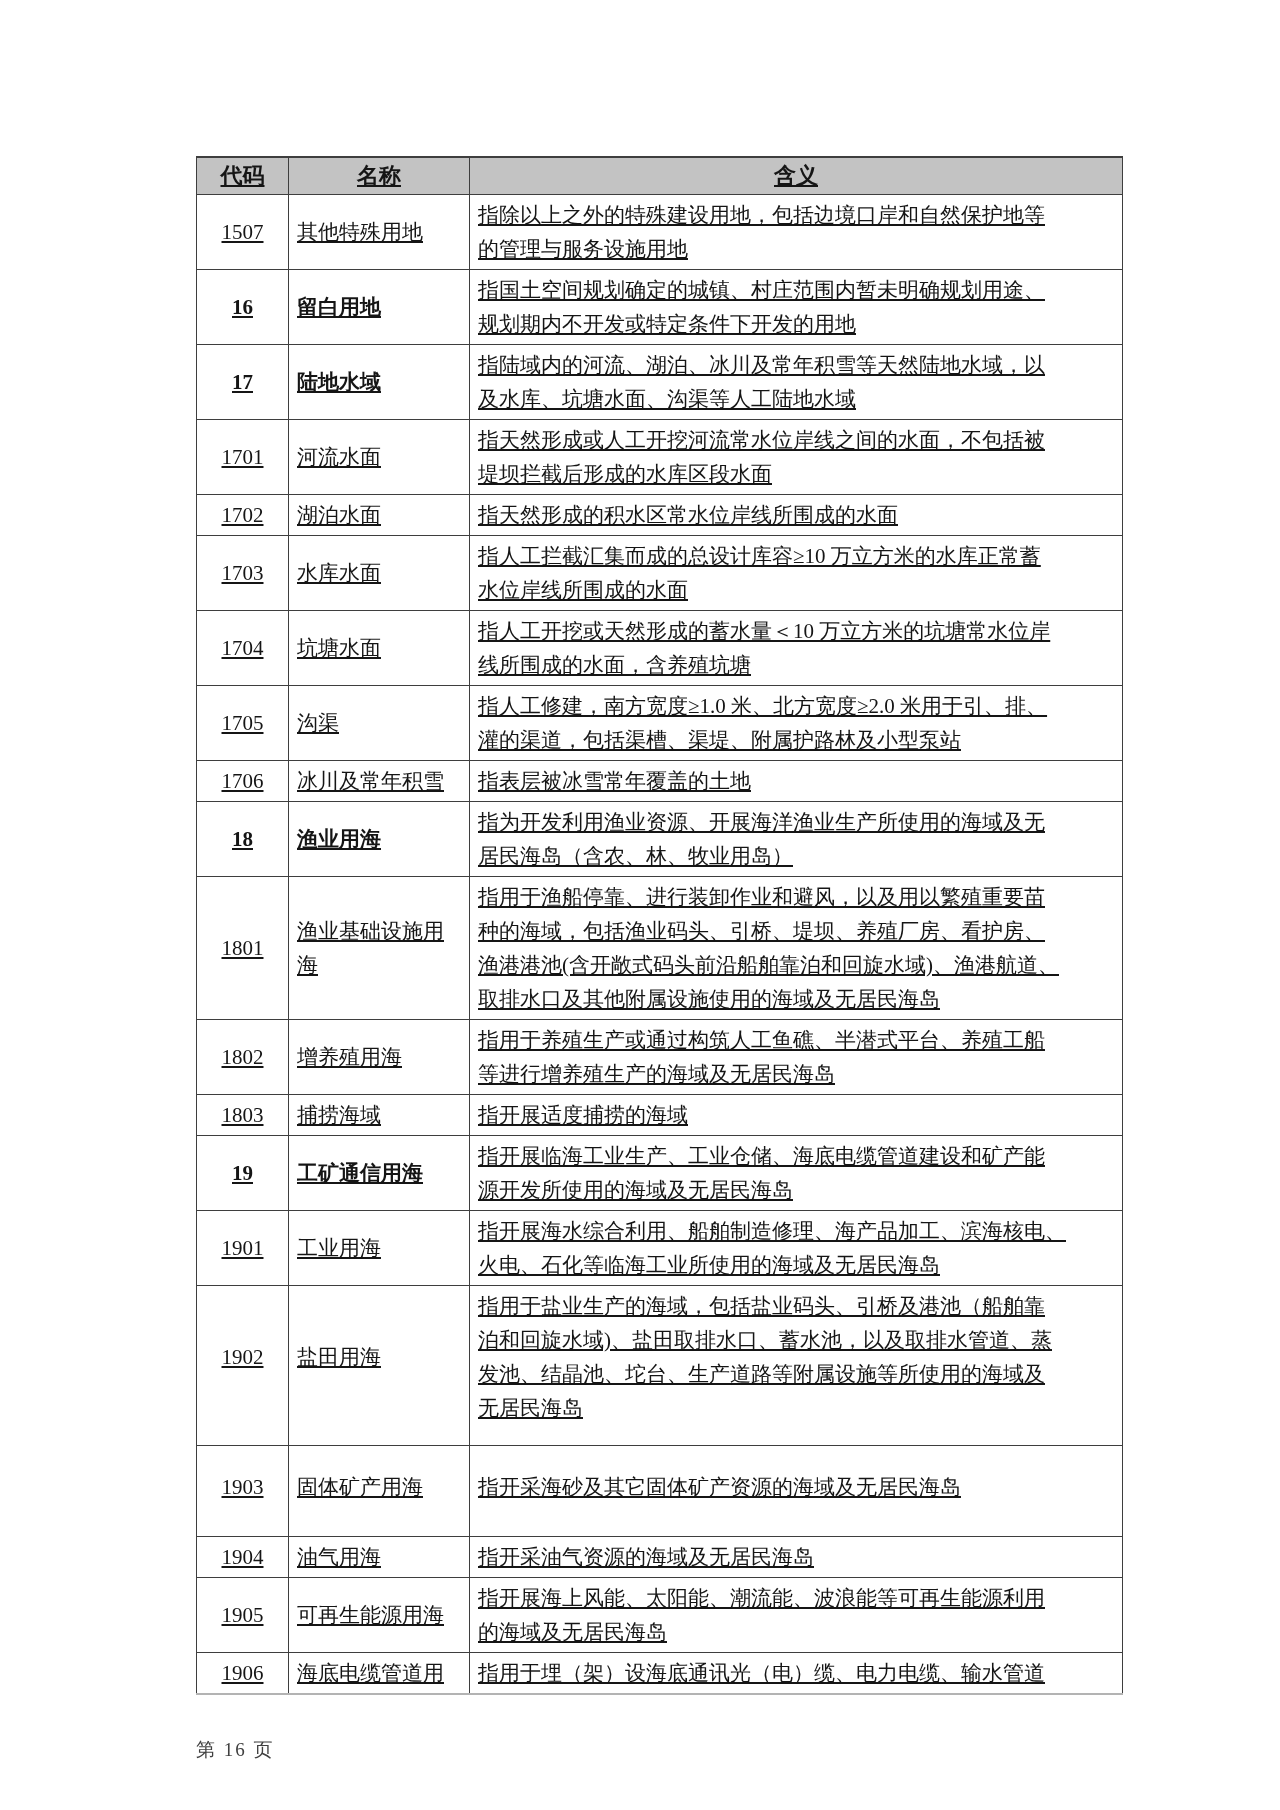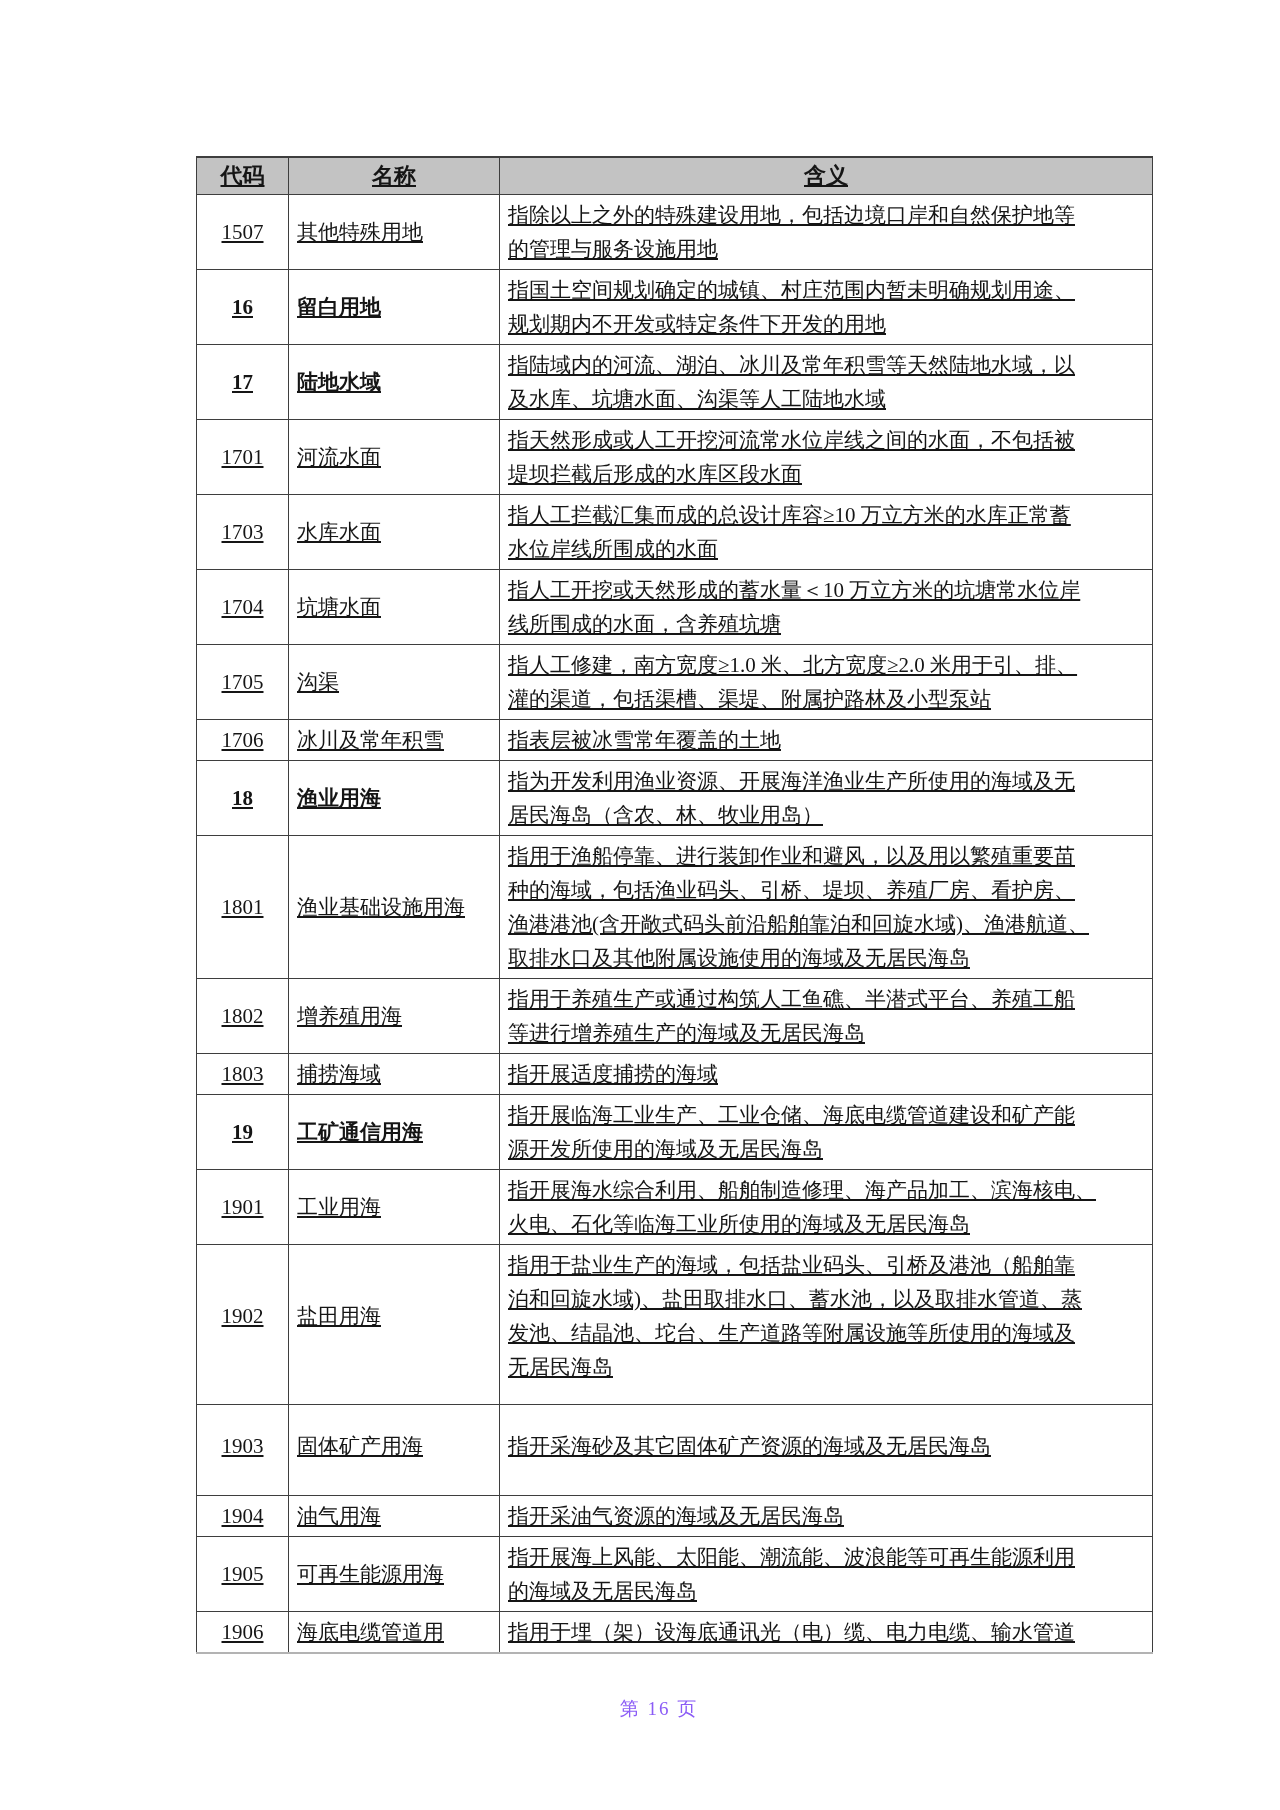--- a/index.html
+++ b/index.html
@@ -37,21 +37,21 @@
   .class-table thead th {
     background: #c3c3c3;
     font-weight: bold;
     text-align: center;
     font-size: 22px;
     line-height: 32px;
     padding: 2px 4px;
     border-top: 2px solid #3e3e3e;
   }
   .col-code  { width: 92px; }
-  .col-name  { width: 211px; }
+  .col-name  { width: 181px; }
   .col-mean  { width: 653px; }
   .cell-code {
     text-align: center;
     font-size: 20px;
   }
   .cell-name {
     text-align: left;
     padding-left: 13px;
     line-height: 30px;
   }
@@ -67,23 +67,22 @@
   }
   tr.tall td { padding-top: 24px; padding-bottom: 32px; }
   tr.pad-bottom td { padding-bottom: 20px; }
   .small-name { font-size: 19px; }
   
   .class-table tr:last-child td {
     border-bottom: 2px solid #b3b3b3;
   }
   .page-footer {
     margin-top: 42px;
-    text-align: center;
     font-size: 19px;
-    color: #8b5cf6;
+    color: #404040;
     letter-spacing: 2px;
   }
 </style>
 </head>
 <body>
 
 <div class="doc-area">
 
   <table class="class-table">
     <colgroup>
@@ -118,20 +117,25 @@
     <td class="cell-mean">指陆域内的河流、湖泊、冰川及常年积雪等天然陆地水域，以
 及水库、坑塘水面、沟渠等人工陆地水域</td>
   </tr>
         <tr>
     <td class="cell-code">1701</td>
     <td class="cell-name">河流水面</td>
     <td class="cell-mean">指天然形成或人工开挖河流常水位岸线之间的水面，不包括被
 堤坝拦截后形成的水库区段水面</td>
   </tr>
         <tr>
+    <td class="cell-code">1702</td>
+    <td class="cell-name">湖泊水面</td>
+    <td class="cell-mean">指天然形成的积水区常水位岸线所围成的水面</td>
+  </tr>
+        <tr>
     <td class="cell-code">1703</td>
     <td class="cell-name">水库水面</td>
     <td class="cell-mean">指人工拦截汇集而成的总设计库容≥10 万立方米的水库正常蓄
 水位岸线所围成的水面</td>
   </tr>
         <tr>
     <td class="cell-code">1704</td>
     <td class="cell-name">坑塘水面</td>
     <td class="cell-mean">指人工开挖或天然形成的蓄水量＜10 万立方米的坑塘常水位岸
 线所围成的水面，含养殖坑塘</td>

